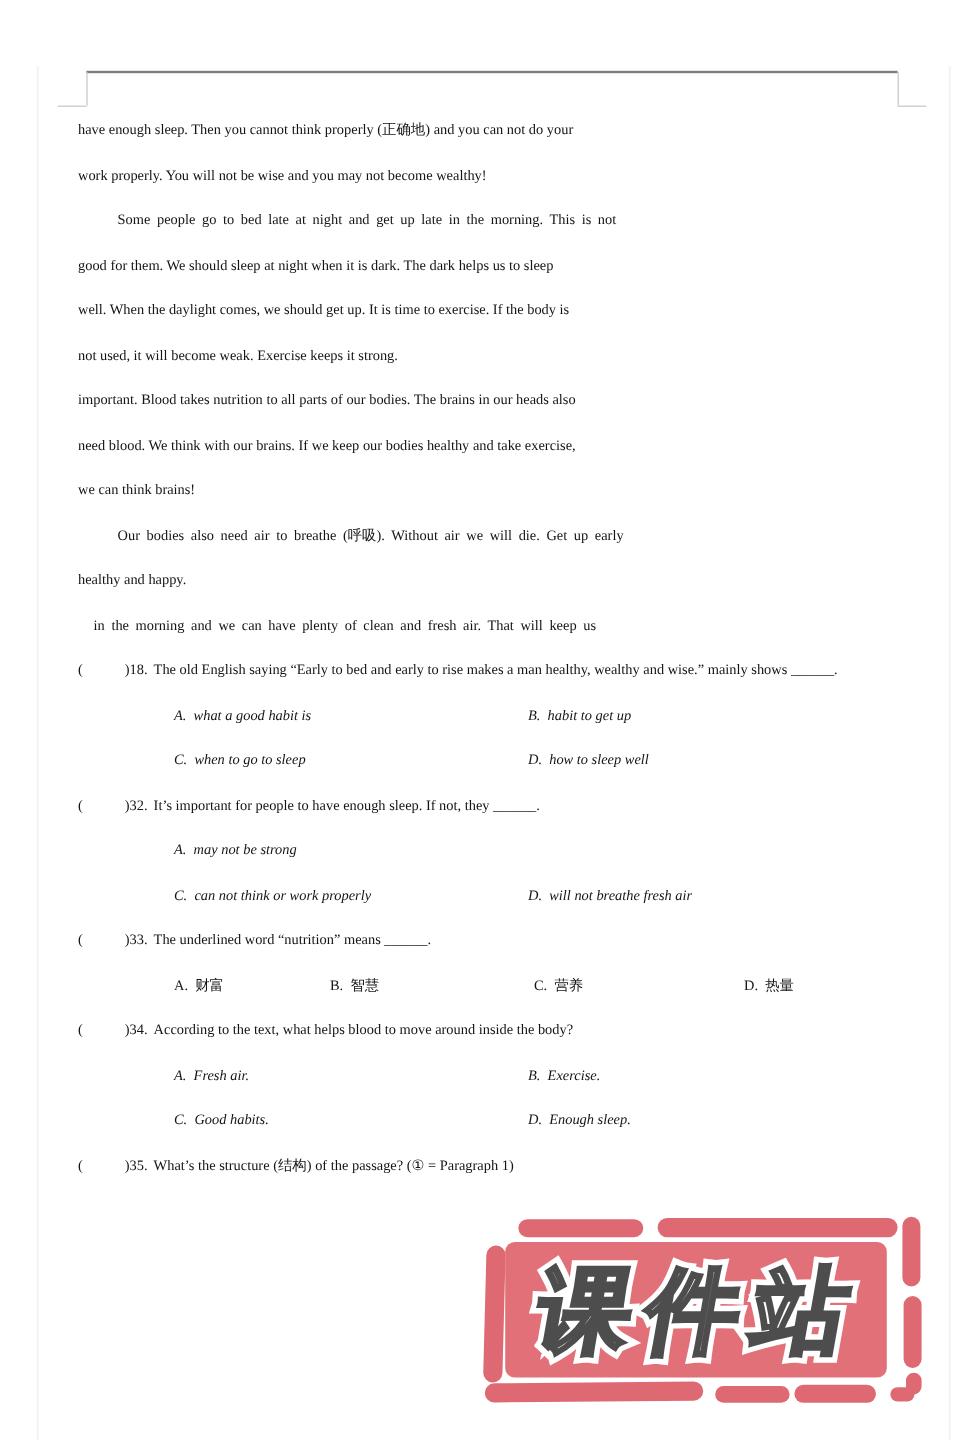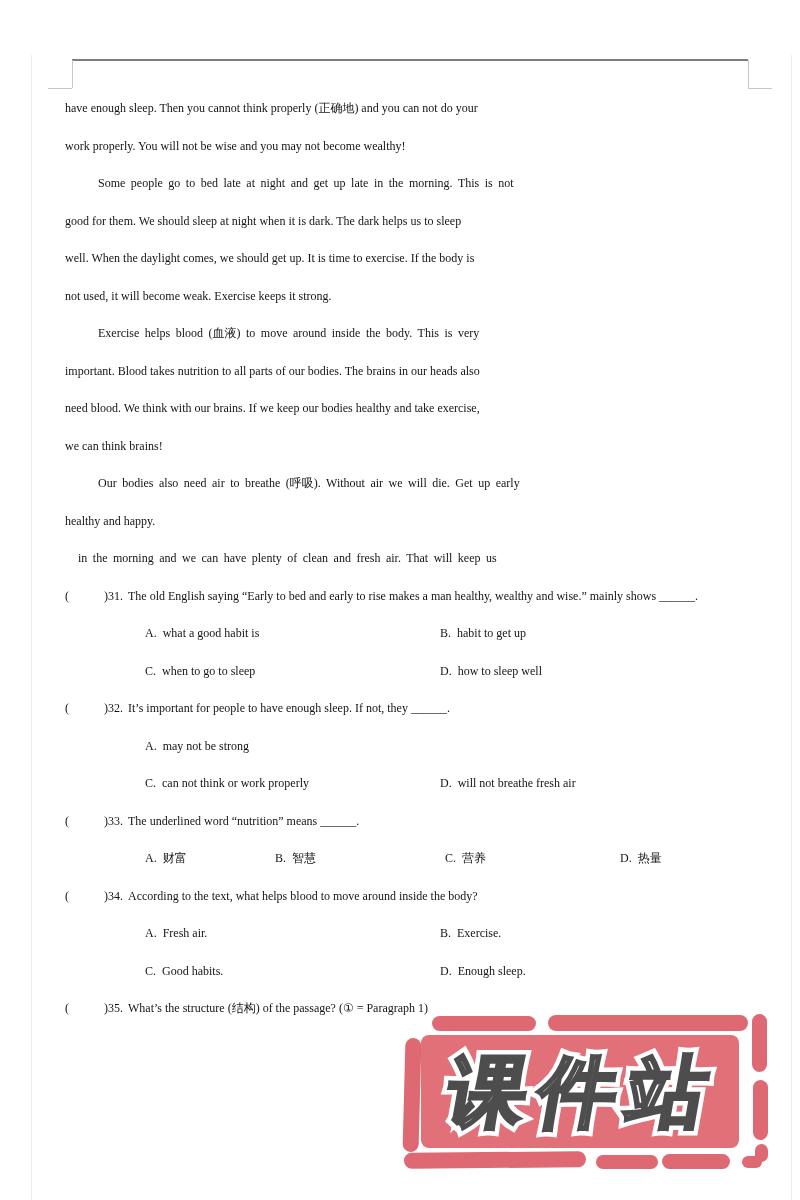--- a/index.html
+++ b/index.html
@@ -27,21 +27,21 @@
   }
   .pl{white-space:nowrap;}          
   .pl.indent{padding-left:20px;}
   .pl.sp{word-spacing:2.5px;margin-left:13px;}
   .uw{text-underline-offset:3px;}
 
   .q{padding-left:82px;text-indent:-82px;}
   .qnum{margin-left:35px;}
   .qtext{margin-left:5px;}
 
-  .opts2{padding-left:80px;display:grid;grid-template-columns:295px 1fr;}
+  .opts2{padding-left:80px;display:grid;grid-template-columns:295px 1fr;font-style:italic;}
   .opts4{padding-left:80px;display:grid;grid-template-columns:130px 170px 175px 1fr;}
   .olabel{margin-right:6px;}
 
   
   .stamp{position:absolute;left:398px;top:1006px;width:392px;height:180px;opacity:.85;z-index:5;}
   .stk{position:absolute;background:#d94f5b;border-radius:8px;}
   .stamp-solid{position:absolute;left:23px;top:29px;width:318px;height:113px;background:#de5862;border-radius:8px;}
   .wm{
     position:absolute;left:26px;top:36px;width:320px;height:100px;
     text-align:center;font-family:"Liberation Sans","DejaVu Sans",sans-serif;
@@ -63,30 +63,29 @@
 <div class="corner c-rh"></div>
 
 <div class="doc">
 
   <div class="pl">have enough sleep. Then you cannot think properly (正确地) and you can not do your</div>
   <div class="pl">work properly. You will not be wise and you may not become wealthy!</div>
   <div class="pl indent sp">Some people go to bed late at night and get up late in the morning. This is not</div>
   <div class="pl">good for them. We should sleep at night when it is dark. The dark helps us to sleep</div>
   <div class="pl">well. When the daylight comes, we should get up. It is time to exercise. If the body is</div>
   <div class="pl">not used, it will become weak. Exercise keeps it strong.</div>
-  <div class="pl indent sp">Exercise helps blood (血液) to move around inside the body. This is very</div>
   <div class="pl"><span>important. Blood takes </span><span class="uw">nutrition</span><span> to all parts of our bodies. The brains in our heads also</span></div>
   <div class="pl">need blood. We think with our brains. If we keep our bodies healthy and take exercise,</div>
   <div class="pl">we can think brains!</div>
   <div class="pl indent sp">Our bodies also need air to breathe (呼吸). Without air we will die. Get up early</div>
   <div class="pl">healthy and happy.</div>
   <div class="pl sp">in the morning and we can have plenty of clean and fresh air. That will keep us</div>
 
   <div class="q">
-    <span>(</span><span class="qnum">)31.</span><span class="qtext">The old English saying “Early to bed and early to rise makes a man healthy, wealthy and wise.” mainly shows ______.</span>
+    <span>(</span><span class="qnum">)18.</span><span class="qtext">The old English saying “Early to bed and early to rise makes a man healthy, wealthy and wise.” mainly shows ______.</span>
   </div>
   <div class="opts2">
     <span><span class="olabel">A.</span><span>what a good habit is</span></span>
     <span><span class="olabel">B.</span><span>habit to get up</span></span>
   </div>
   <div class="opts2">
     <span><span class="olabel">C.</span><span>when to go to sleep</span></span>
     <span><span class="olabel">D.</span><span>how to sleep well</span></span>
   </div>
 

